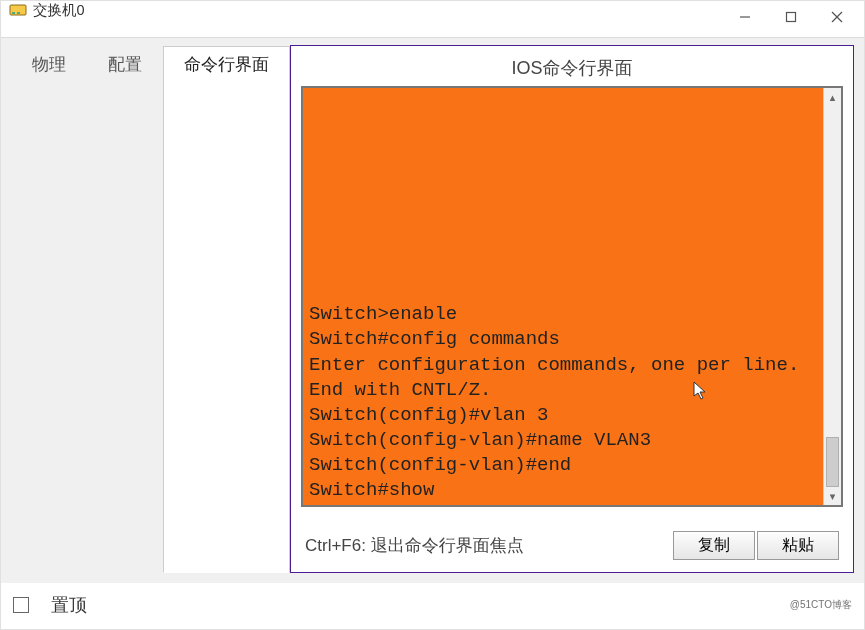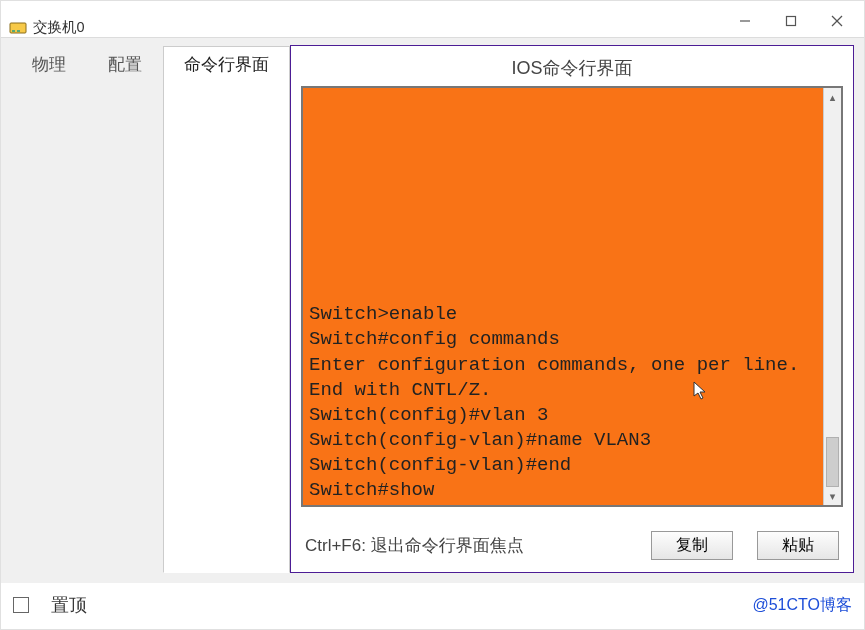--- a/index.html
+++ b/index.html
@@ -14,21 +14,21 @@
       background: #fff;
       width: 100%;
       height: 100%;
       display: flex;
       flex-direction: column;
       border: 1px solid #e0e0e0;
     }
     .titlebar {
       height: 36px;
       display: flex;
-      align-items: flex-end;
+      align-items: flex-start;
       padding: 0 4px 0 8px;
       background: #fff;
     }
     .titlebar-icon {
       width: 18px;
       height: 18px;
       margin-right: 6px;
     }
     .titlebar-title {
       flex: 1;
@@ -140,21 +140,21 @@
     .hint-row {
       display: flex;
       align-items: center;
       justify-content: space-between;
       padding: 24px 4px 2px 4px;
     }
     .hint {
       font-size: 17px;
       color: #444;
     }
-    .btn-row { display: flex; gap: 24px; }
+    .btn-row { display: flex; gap: 2px; }
     .btn {
       padding: 3px 24px;
       font-size: 16px;
       background: linear-gradient(#fdfdfd,#e6e6e6);
       border: 1px solid #999;
       cursor: pointer;
     }
     .footer {
       display: flex;
       align-items: center;
@@ -169,22 +169,22 @@
       font-size: 18px;
       color: #333;
     }
     .checkbox {
       width: 16px;
       height: 16px;
       border: 1.5px solid #666;
       background: #fff;
     }
     .watermark {
-      color: #1d4ed8;
-      font-size: 16px;
+      color: #737373;
+      font-size: 10px;
       text-align: right;
     }
     .cursor-arrow {
       position: absolute;
       top: 243px;
       left: 390px;
       pointer-events: none;
     }
   </style>
 </head>

